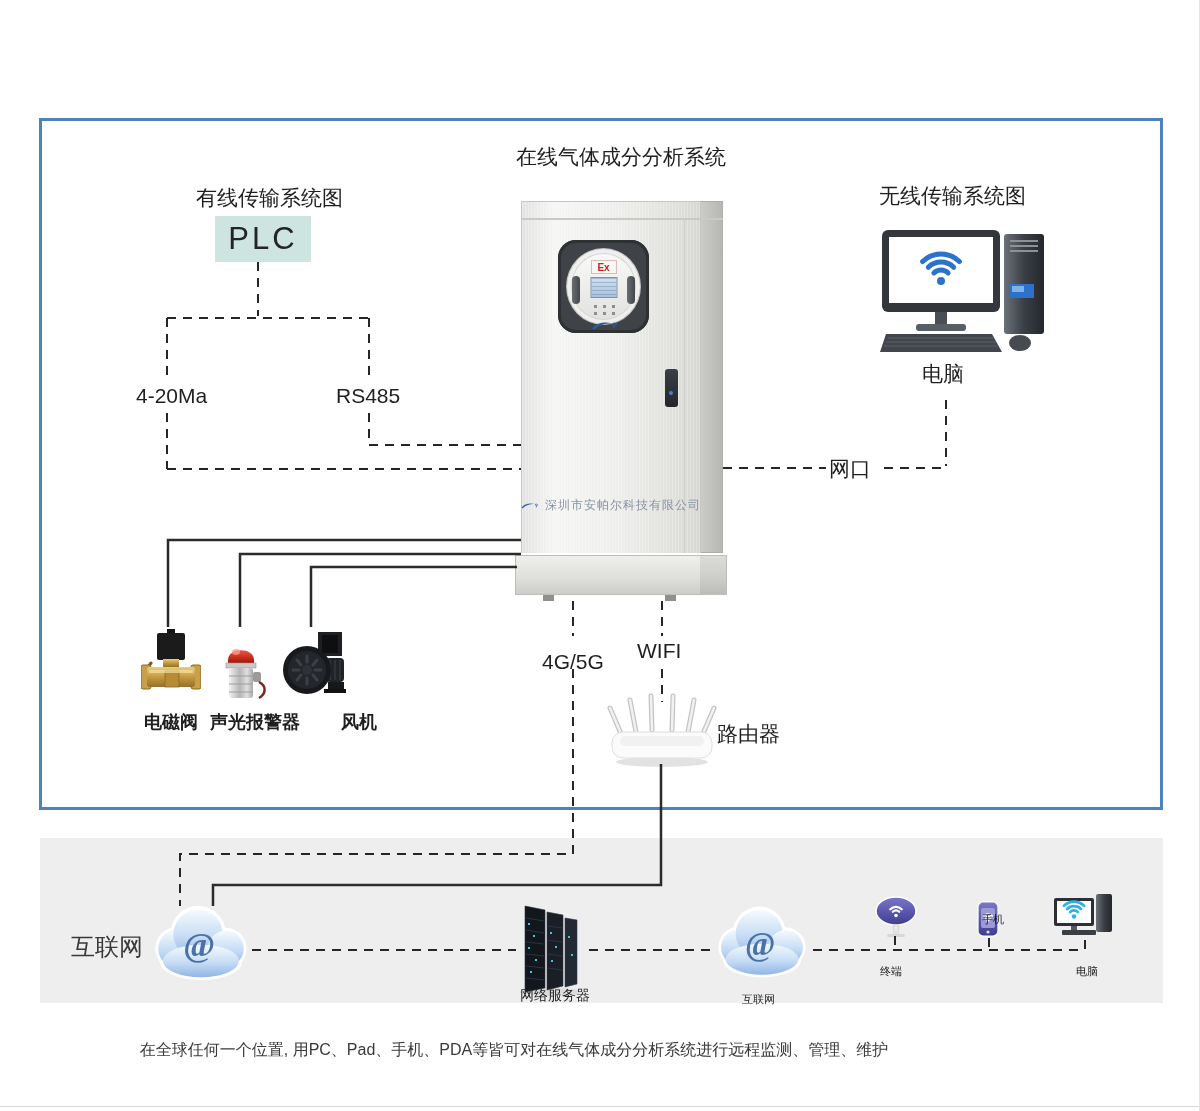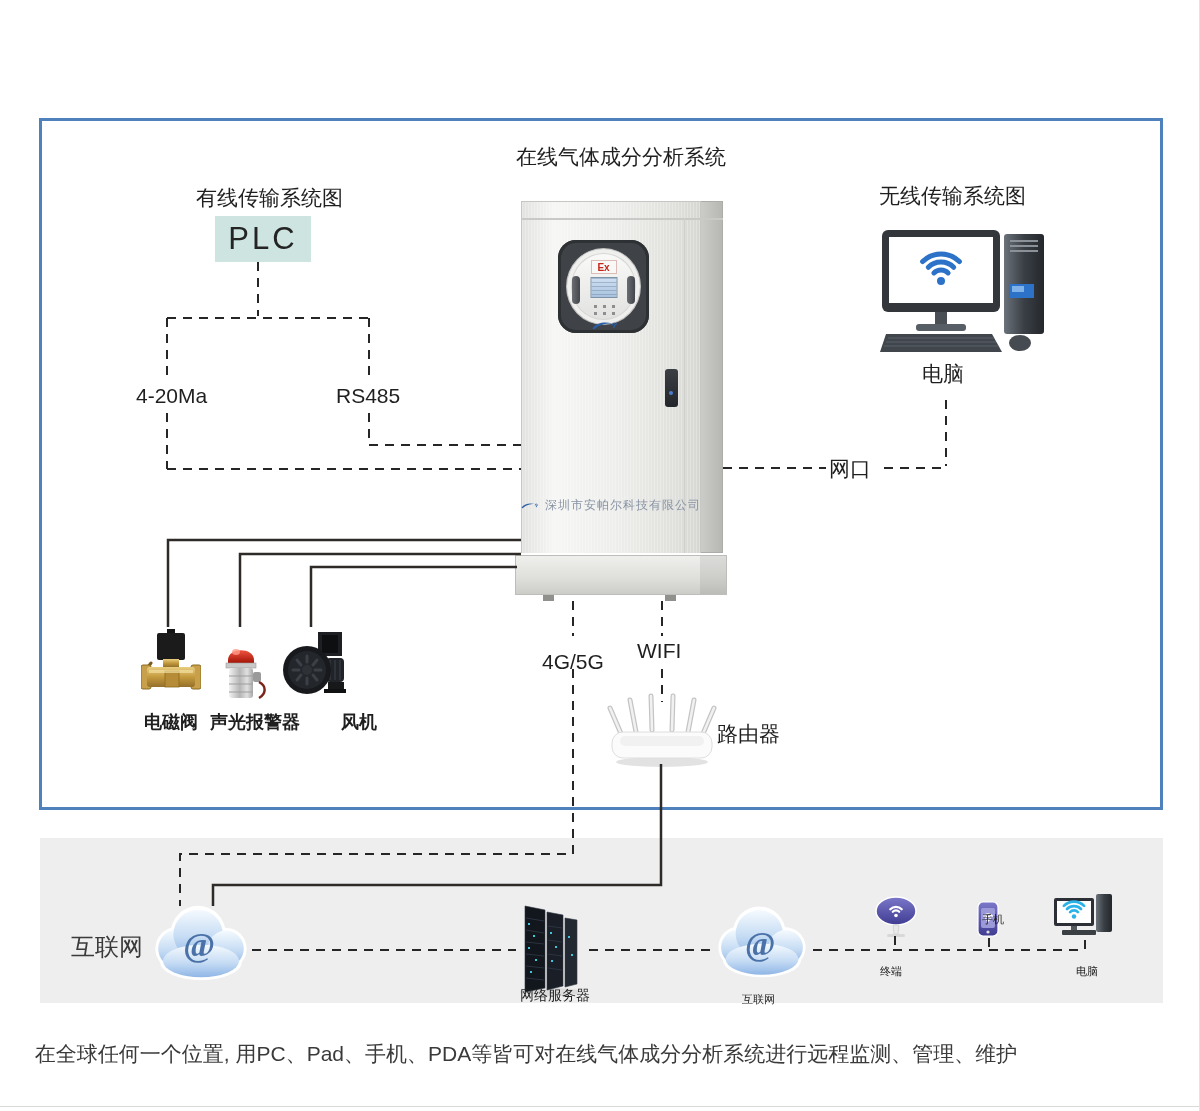--- a/index.html
+++ b/index.html
@@ -76,21 +76,21 @@
     background:linear-gradient(180deg,#efefed,#dededa 60%,#ccccc8);
     border:1px solid #bdbdb9; }
   .cab-base::after { content:""; position:absolute; right:0; top:0; width:26px; height:100%;
     background:rgba(0,0,0,.08); }
   .cab-foot { position:absolute; top:398px; width:11px; height:6px; background:#90908c; }
 
   
   .band { left:40px; top:838px; width:1123px; height:165px; background:#eeeeee; }
 
   
-  .caption { left:16px; top:1040px; width:1020px; text-align:center; font-size:21px;
+  .caption { left:4px; top:1040px; width:1020px; text-align:center; font-size:16px;
              color:#3a3a3a; font-weight:500; }
   .bottom-rule { left:0; top:1106px; width:1200px; height:1px; background:#d9d9d9; }
 
   svg { display:block; }
   .lines { left:0; top:0; pointer-events:none; }
   .dash { stroke:#262626; stroke-width:2; fill:none; stroke-dasharray:9 7; }
   .solid { stroke:#2e2a28; stroke-width:2.5; fill:none; }
 </style>
 </head>
 <body>

